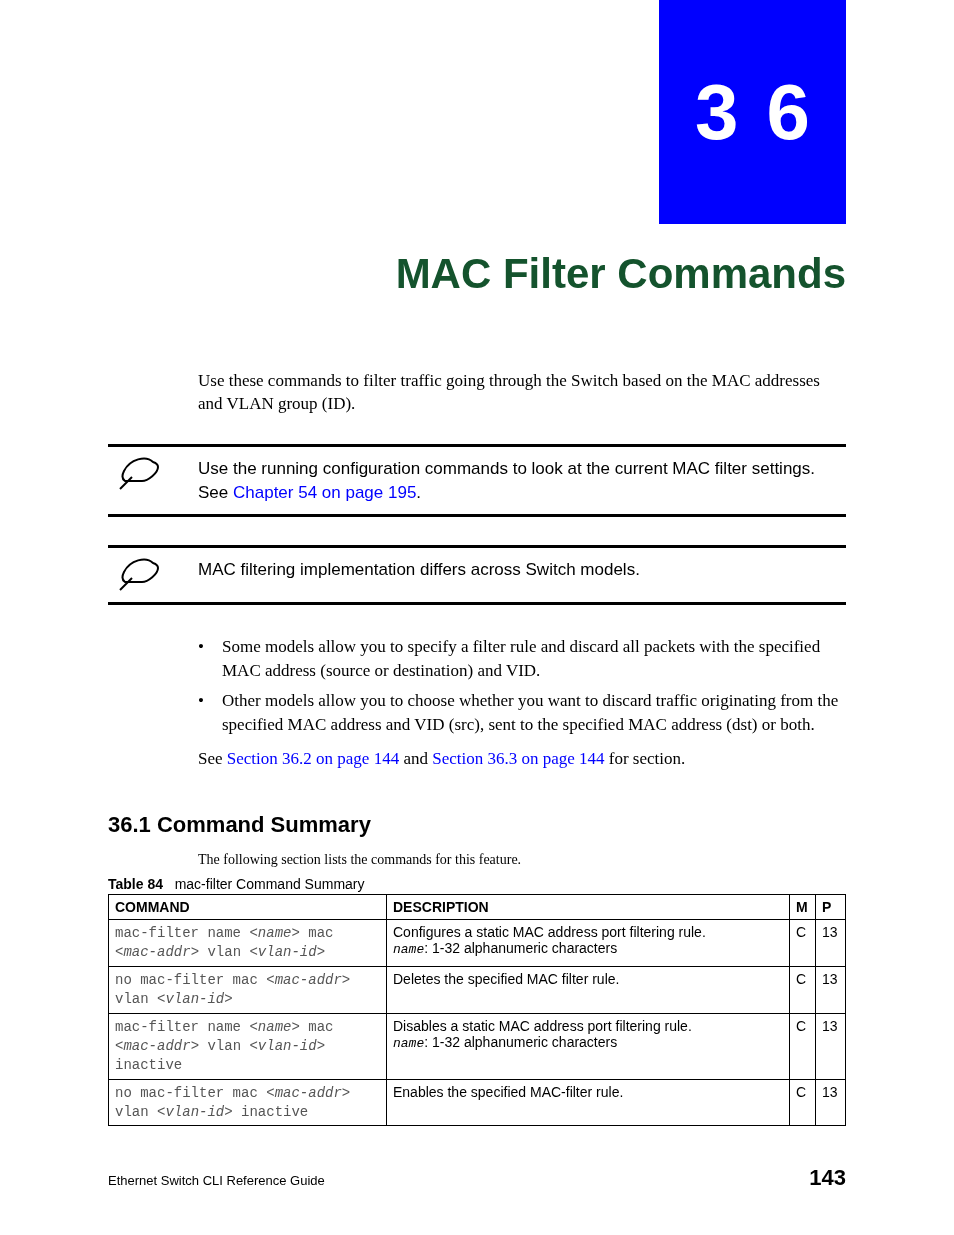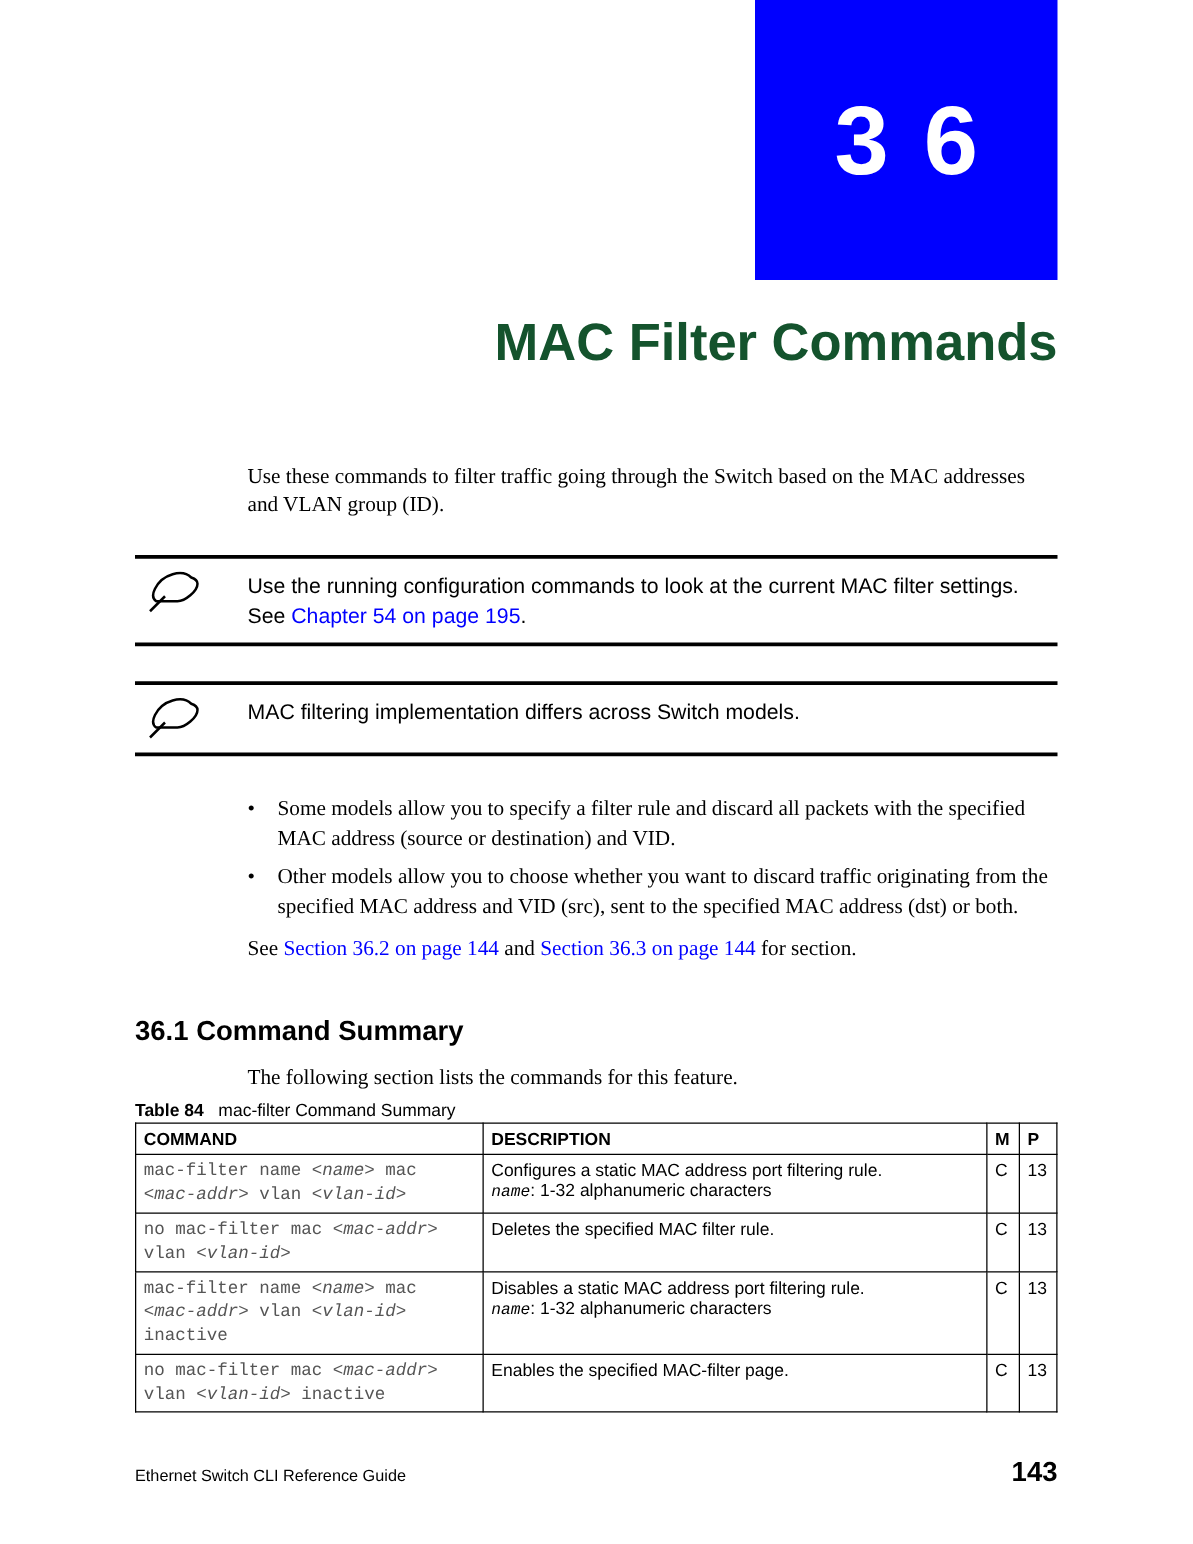--- a/index.html
+++ b/index.html
@@ -16,21 +16,21 @@
   .page {
     position: relative;
     width: 954px;
     height: 1235px;
     box-sizing: border-box;
   }
   .chapter-badge {
     position: absolute;
     top: 0;
     right: 108px;
-    width: 242px;
+    width: 187px;
     height: 224px;
     background: #0000ff;
     color: #fff;
     font-family: Arial, Helvetica, sans-serif;
     font-weight: bold;
     font-size: 78px;
     letter-spacing: 28px;
     display: flex;
     align-items: center;
     justify-content: center;
@@ -96,21 +96,21 @@
     line-height: 1.4;
   }
   .h2 {
     font-family: Arial, Helvetica, sans-serif;
     font-weight: bold;
     font-size: 22px;
     margin-top: 42px;
   }
   .after-h2 {
     margin: 14px 0 0 90px;
-    font-size: 17px;
+    font-size: 14px;
   }
   .table-caption {
     font-family: Arial, Helvetica, sans-serif;
     font-size: 14px;
     margin-top: 8px;
   }
   .table-caption b { font-weight: bold; }
   table.cmd {
     border-collapse: collapse;
     width: 100%;
@@ -248,21 +248,21 @@
             <td>13</td>
           </tr>
           <tr>
             <td class="code">mac-filter name &lt;<span class="arg">name</span>&gt; mac &lt;<span class="arg">mac-addr</span>&gt; vlan &lt;<span class="arg">vlan-id</span>&gt; inactive</td>
             <td>Disables a static MAC address port filtering rule.<br><span class="desc-name">name</span>: 1-32 alphanumeric characters</td>
             <td>C</td>
             <td>13</td>
           </tr>
           <tr>
             <td class="code">no mac-filter mac &lt;<span class="arg">mac-addr</span>&gt; vlan &lt;<span class="arg">vlan-id</span>&gt; inactive</td>
-            <td>Enables the specified MAC-filter page.</td>
+            <td>Enables the specified MAC-filter rule.</td>
             <td>C</td>
             <td>13</td>
           </tr>
         </tbody>
     </table>
 
   </div>
 
   <div class="footer">
     <span class="ftext">Ethernet Switch CLI Reference Guide</span>

